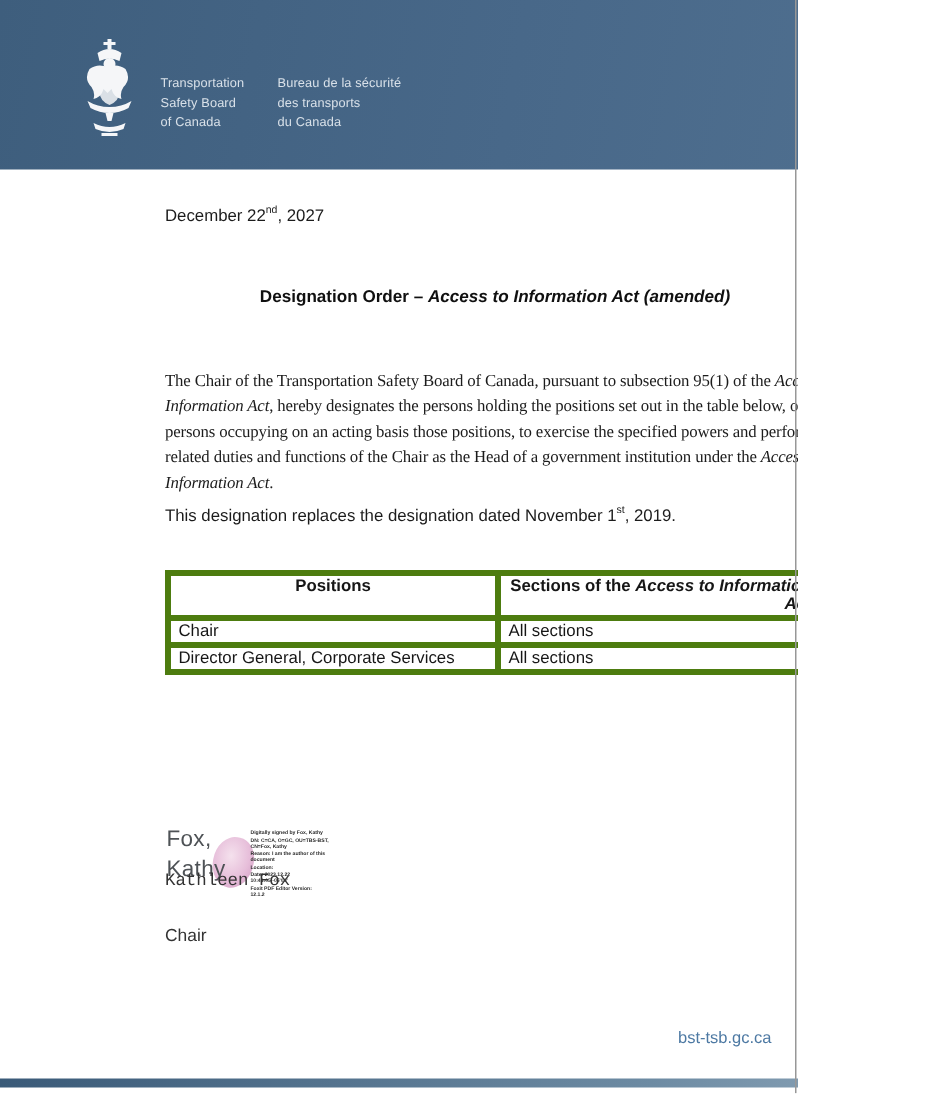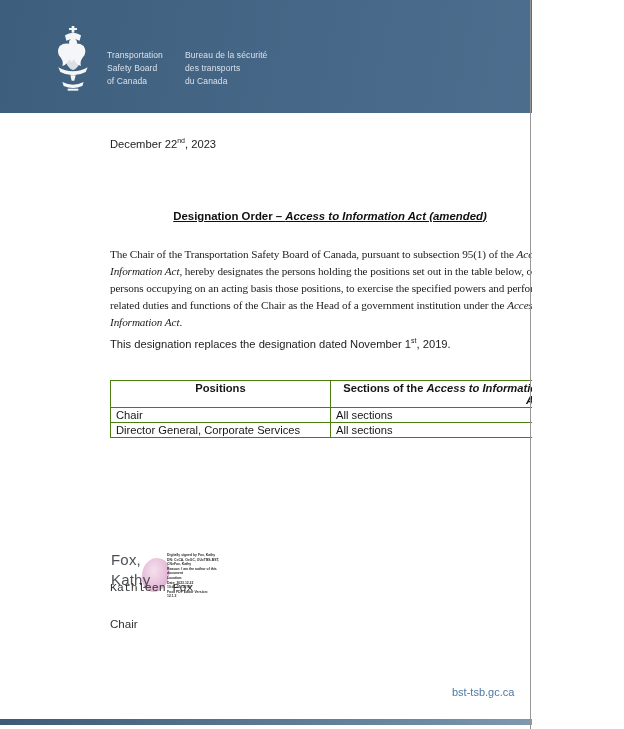--- a/index.html
+++ b/index.html
@@ -16,28 +16,28 @@
     background:linear-gradient(100deg,#3e5e7d 0%,#486889 55%,#507090 100%);
   }
   .coat { position:absolute; left:53px; top:26px; width:40px; height:72px; }
   .dept { position:absolute; top:49px; font-size:8.5px; line-height:13px; color:#d9e1e9; white-space:pre-line; letter-spacing:.1px; }
   .dept-en { left:107px; }
   .dept-fr { left:185px; }
 
   
   .date { position:absolute; left:110px; top:138px; font-size:11.2px; color:#1c1c1c; }
   sup.ord { font-size:7px; vertical-align:super; line-height:0; }
-  .title { position:absolute; left:110px; top:210px; width:440px; text-align:center; font-weight:bold; font-size:11.4px; color:#101010;text-decoration:underline; }
+  .title { position:absolute; left:110px; top:192px; width:440px; text-align:center; font-weight:bold; font-size:11.4px; color:#101010; }
   .it { font-style:italic; }
   .p1 { position:absolute; left:110px; top:246px; width:452px; font-size:11.2px; line-height:17px; color:#1c1c1c; letter-spacing:-0.1px;font-family:Liberation Serif, serif; }
   .p2 { position:absolute; left:110px; top:338px; width:452px; font-size:11.2px; color:#1c1c1c; }
 
   
   .tbl { position:absolute; left:110px; top:380px; width:440px; border-collapse:collapse; font-size:11.2px; color:#161616; }
-  .tbl th, .tbl td { border:1px solid #4d7c0f; padding:1px 5px; vertical-align:top; }
+  .tbl th, .tbl td { border:4px solid #4d7c0f; padding:1px 5px; vertical-align:top; }
   .tbl th { font-weight:bold; }
   .th-pos { width:220px; text-align:center; }
   .th-sec { text-align:right; }
   .sections-multi { white-space:pre-line; line-height:15px; padding-top:2px; padding-bottom:2px; }
 
   
   .sig-blob {
     position:absolute; left:142px; top:558px; width:27px; height:34px;
     background:radial-gradient(ellipse at 42% 38%, #f3dcea 0%, #e2b2d3 55%, #c687b4 100%);
     border-radius:52% 46% 55% 50%; transform:rotate(10deg); opacity:.85;
@@ -75,21 +75,21 @@
       </g>
     </svg>
     <div class="dept dept-en">Transportation
 Safety Board
 of Canada</div>
     <div class="dept dept-fr">Bureau de la sécurité
 des transports
 du Canada</div>
   </div>
 
-  <div class="date"><span>December 22</span><sup class="ord">nd</sup><span>, 2023</span></div>
+  <div class="date"><span>December 22</span><sup class="ord">nd</sup><span>, 2027</span></div>
 
   <div class="title"><span>Designation Order – </span><span class="it">Access to Information Act (amended)</span></div>
 
   <div class="p1"><span>The Chair of the Transportation Safety Board of Canada, pursuant to subsection 95(1) of the </span><span class="it">Access to Information Act</span><span>, hereby designates the persons holding the positions set out in the table below, or the persons occupying on an acting basis those positions, to exercise the specified powers and perform the related duties and functions of the Chair as the Head of a government institution under the </span><span class="it">Access to Information Act</span><span>.</span></div>
 
   <div class="p2"><span>This designation replaces the designation dated November 1</span><sup class="ord">st</sup><span>, 2019.</span></div>
 
   <table class="tbl">
     <thead>
       <tr>

